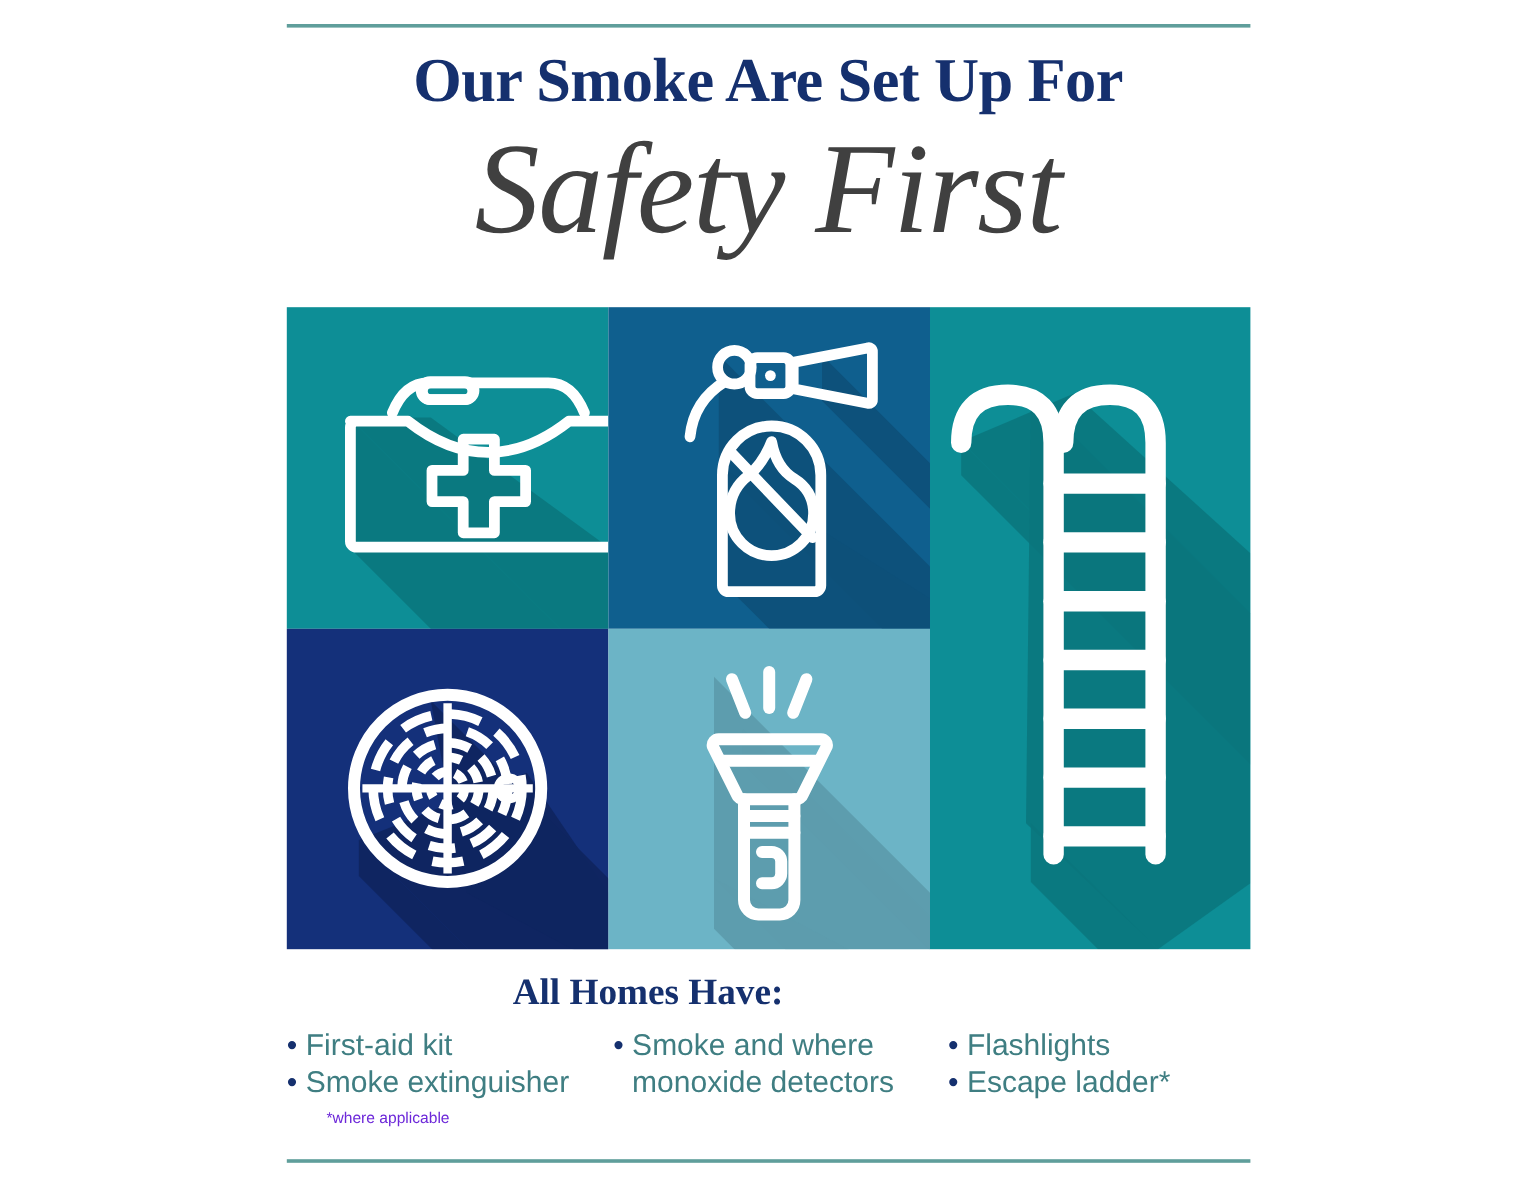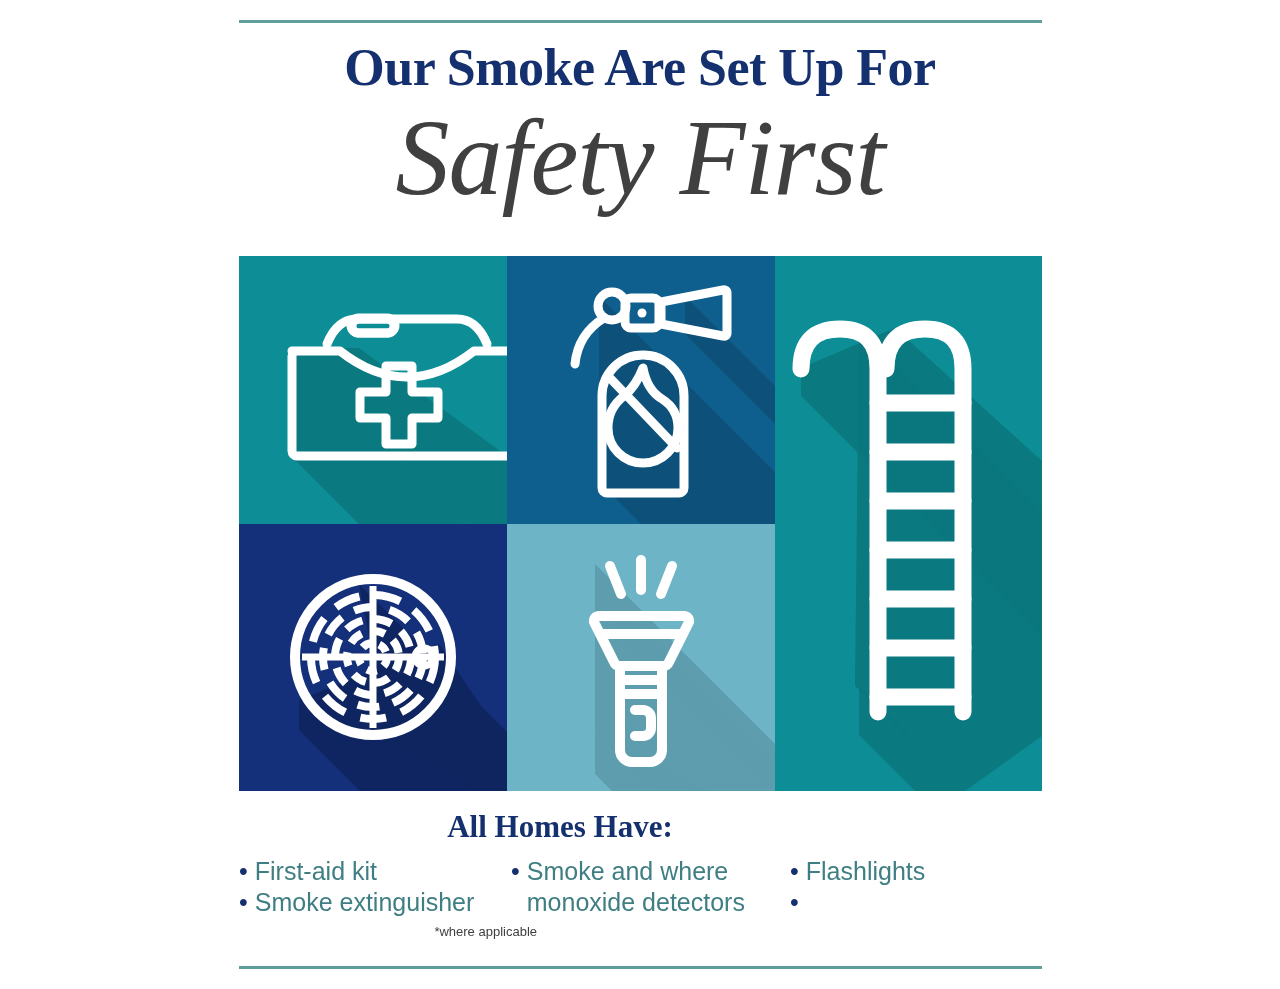--- a/index.html
+++ b/index.html
@@ -94,21 +94,20 @@
     position: absolute;
     left: 0;
     top: 808px;
     width: 1080px;
     text-align: center;
     font-family: "Liberation Serif", serif;
     font-weight: 700;
     font-size: 31px;
     line-height: 38px;
     color: #15306e;
-    padding-left: 20px;
   }
 
   .columns {
     position: absolute;
     left: 239px;
     top: 856px;
     width: 803px;
     height: 100px;
   }
   .col {
@@ -134,24 +133,24 @@
     margin-right: 7px;
     flex: 0 0 auto;
   }
   .bullet-text { display: block; }
 
   .footnote {
     position: absolute;
     left: 272px;
     top: 924px;
     width: 265px;
-    text-align: right;
+    text-align: left;
     font-size: 13px;
     line-height: 16px;
-    color: #404040;
+    color: #6d28d9;
   }
 </style>
 </head>
 <body>
 
 <div class="page">
 
   <div class="rule rule-top"></div>
 
   <div class="title-block">
@@ -350,20 +349,21 @@
       </div>
     </div>
 
     <div class="col col-3">
       <div class="bullet-row">
         <span class="dot">•</span>
         <span class="bullet-text">Flashlights</span>
       </div>
       <div class="bullet-row">
         <span class="dot">•</span>
+        <span class="bullet-text">Escape ladder*</span>
       </div>
     </div>
 
   </div>
 
   <div class="footnote">*where applicable</div>
 
   <div class="rule rule-bottom"></div>
 
 </div>

